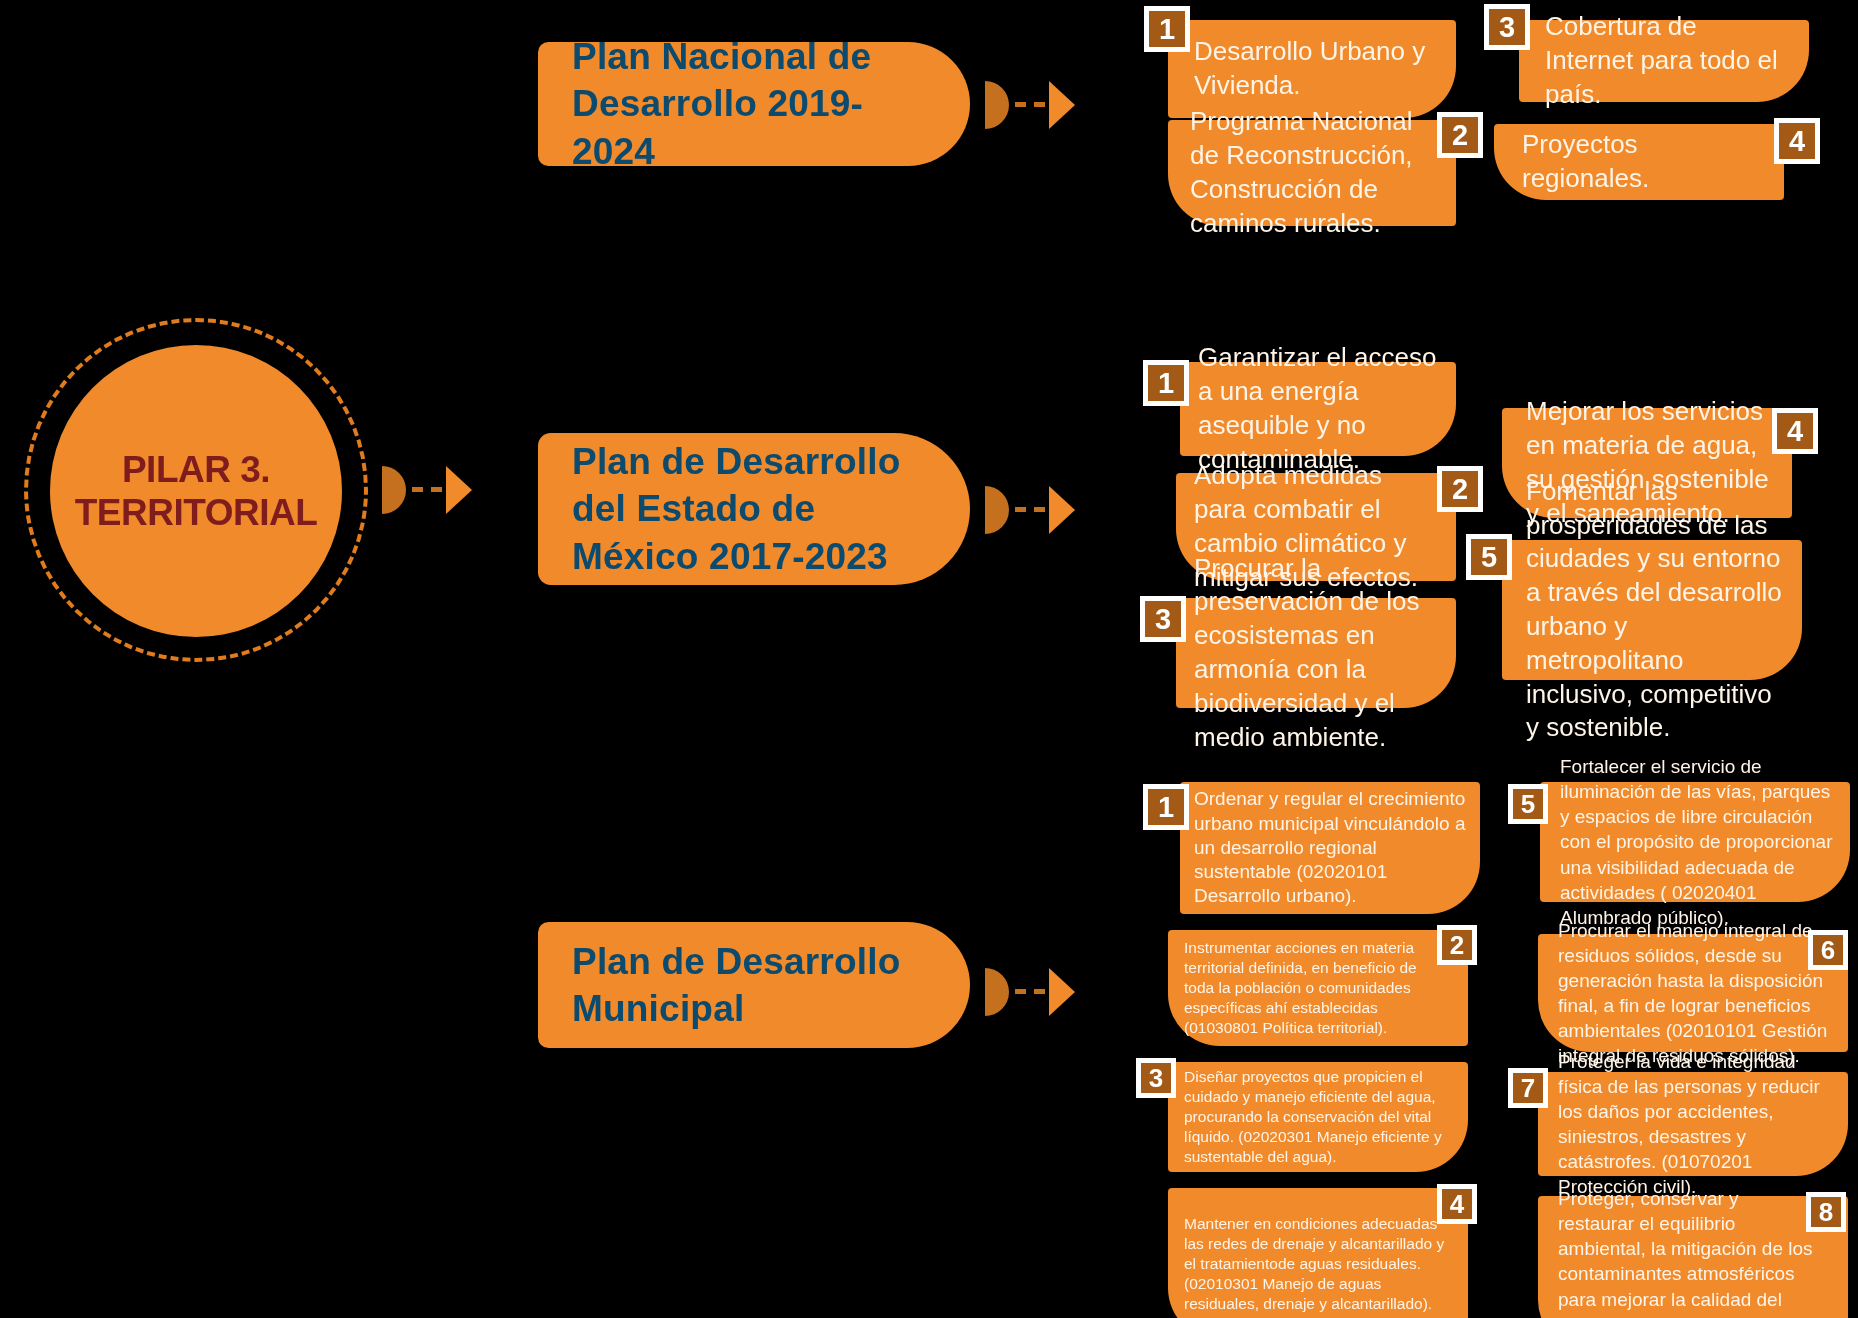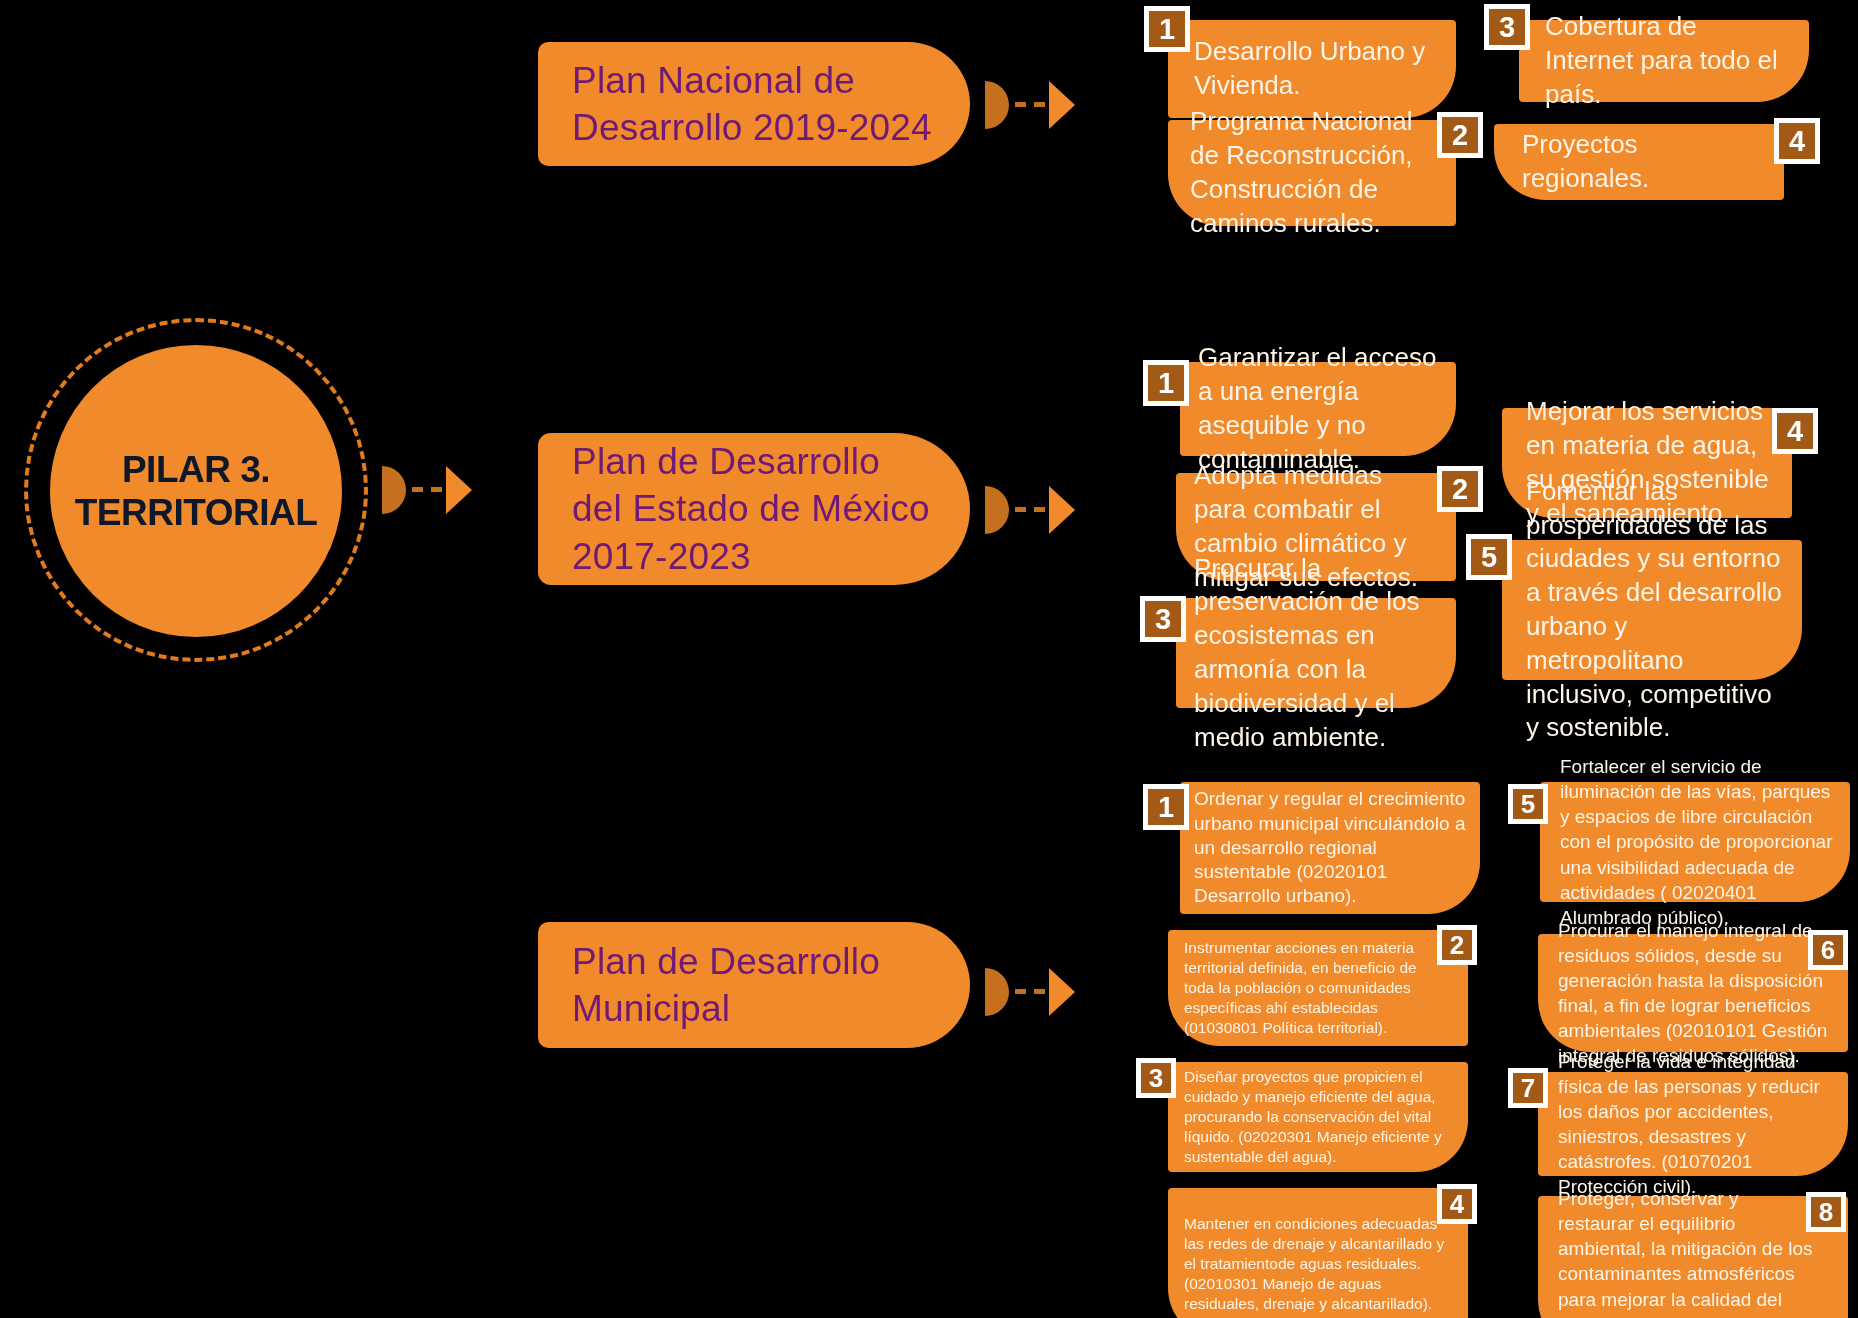--- a/index.html
+++ b/index.html
@@ -20,21 +20,21 @@
     border:4px dashed #E07B1E;
     box-sizing:border-box;
   }
   .hub-circle{
     position:absolute;left:26px;top:27px;width:292px;height:292px;
     border-radius:50%;background:#F08A2B;
     display:flex;align-items:center;justify-content:center;
     text-align:center;
   }
   .hub-text{
-    color:#0f172a;font-weight:bold;font-size:37px;line-height:1.17;
+    color:#7f1d1d;font-weight:bold;font-size:37px;line-height:1.17;
     letter-spacing:-0.5px;
     padding:0 6px;
   }
 
   
   .conn{position:absolute;height:60px;width:92px;}
   .conn .halfdisc{
     position:absolute;left:0;top:6px;width:24px;height:48px;
     background:#C4701F;
     border-top-right-radius:24px 24px;
@@ -52,21 +52,21 @@
   }
 
   
   .plan{
     position:absolute;background:#F08A2B;
     border-radius:16px 96px 96px 16px;
     display:flex;align-items:center;
     box-sizing:border-box;padding:0 34px;
   }
   .plan .plan-label{
-    color:#701a75;font-size:37px;line-height:1.28;font-weight:normal;
+    color:#0c4a6e;font-size:37px;line-height:1.28;font-weight:bold;
     letter-spacing:.2px;
   }
 
   
   .card{
     position:absolute;background:#F08A2B;
     box-sizing:border-box;
     display:flex;align-items:center;
   }
   .card.rb{border-radius:4px 4px 52px 4px;}   

